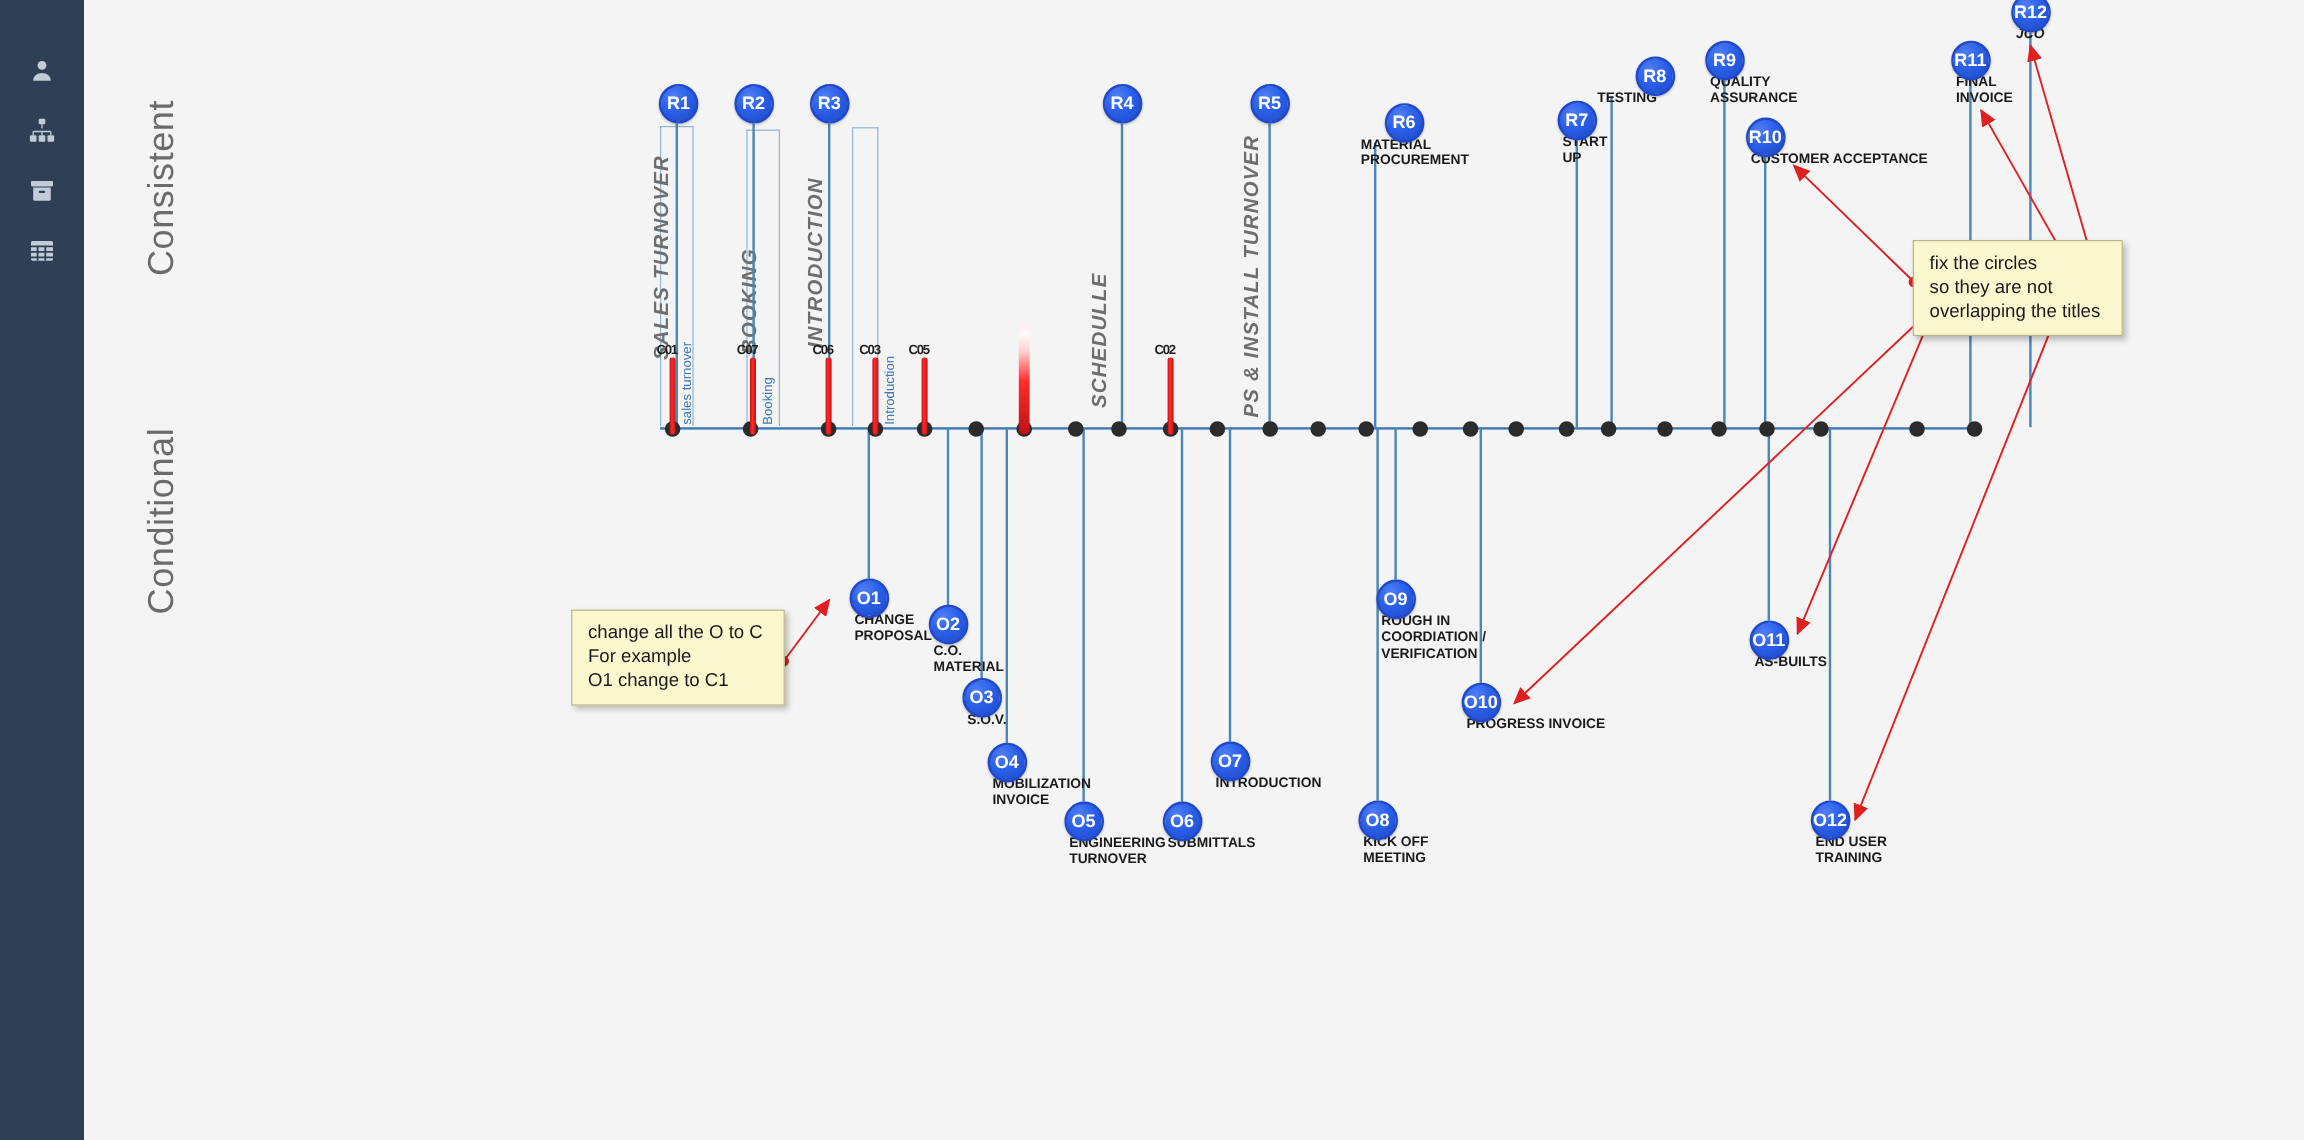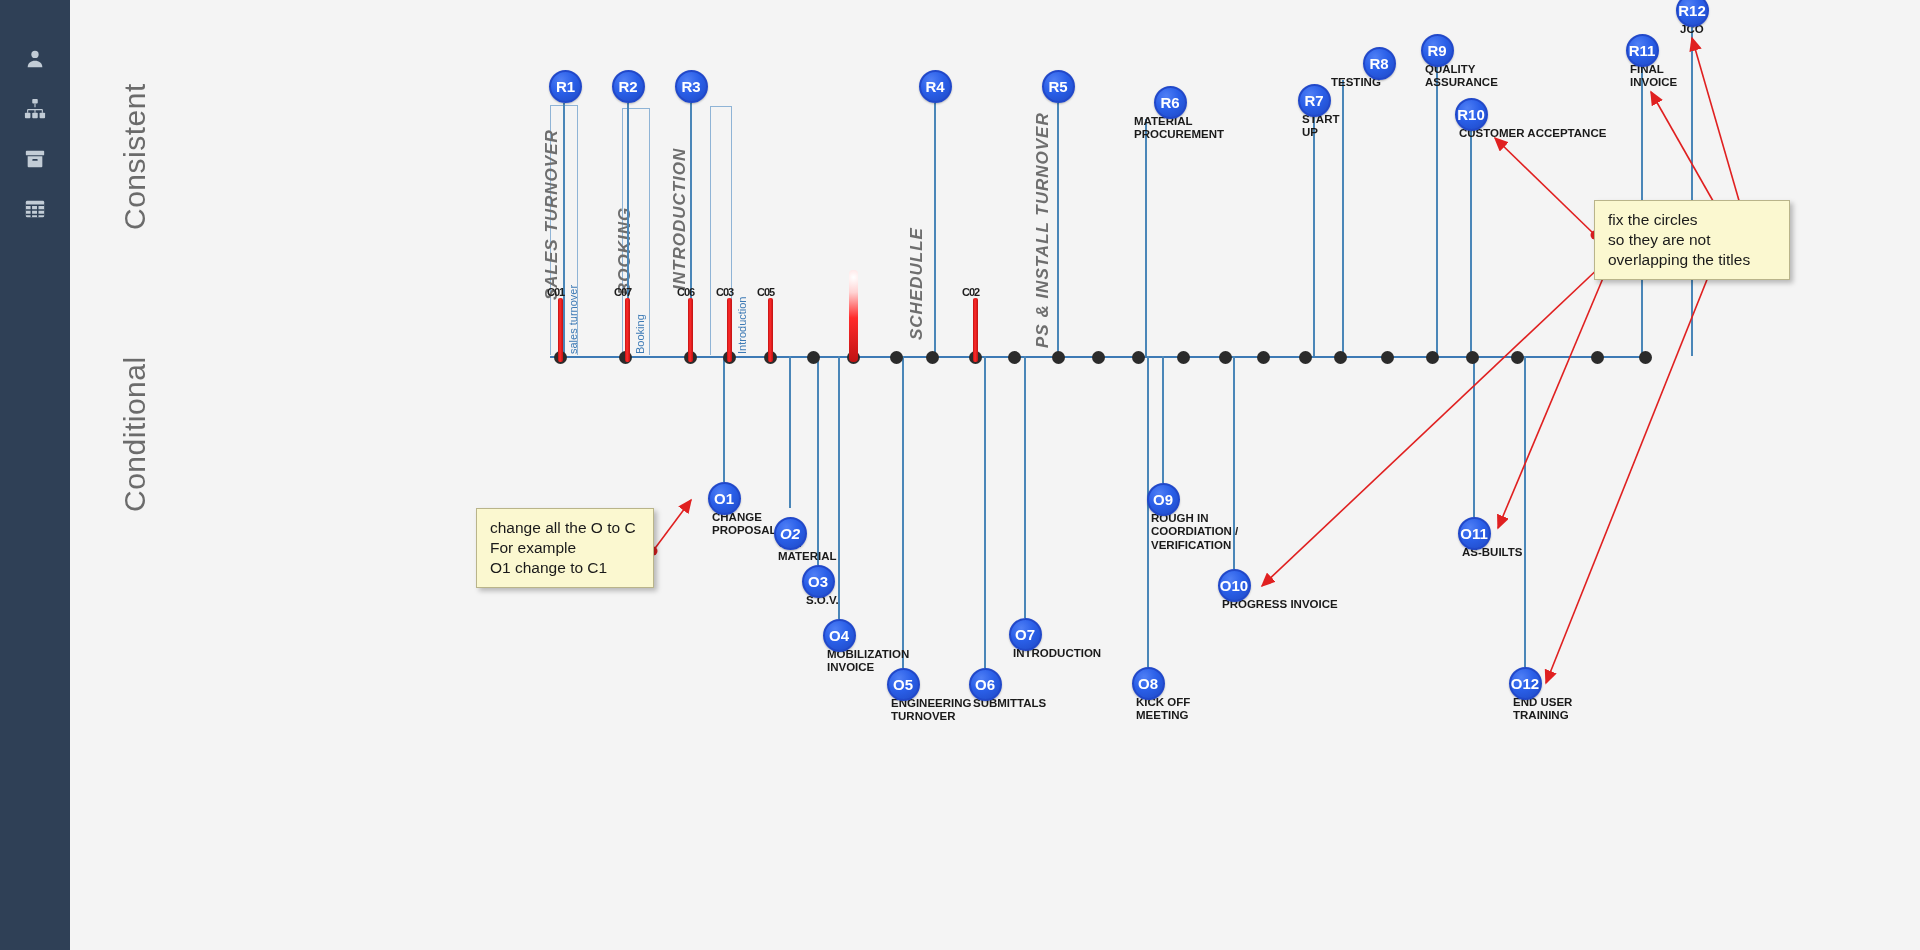--- a/index.html
+++ b/index.html
@@ -304,25 +304,25 @@
         <div class="node-caption" style="left: 1261px; top: 75.5px;">TESTING</div>
         <div class="node r" style="left: 1350.5px; top: 33.5px;">R9</div>
         <div class="node-caption" style="left: 1355px; top: 62.5px;">QUALITY
 ASSURANCE</div>
         <div class="node r" style="left: 1384.5px; top: 97.5px;">R10</div>
         <div class="node-caption" style="left: 1389px; top: 126.5px;">CUSTOMER ACCEPTANCE</div>
         <div class="node r" style="left: 1555.5px; top: 33.5px;">R11</div>
         <div class="node-caption" style="left: 1560px; top: 62.5px;">FINAL
 INVOICE</div>
         <div class="node r" style="left: 1605.5px; top: -6.5px;">R12</div>
-        <div class="node-caption" style="left: 1610px; top: 22.5px;">JCO</div>
+        <div class="node-caption" style="left: 1610px; top: 22.5px; font-style: italic;">JCO</div>
         <div class="node o" style="left: 637.5px; top: 481.5px;">O1</div>
         <div class="node-caption" style="left: 642px; top: 510.5px;">CHANGE
 PROPOSAL</div>
-        <div class="node o" style="left: 703.5px; top: 517px; font-style: italic;">O2</div>
+        <div class="node o" style="left: 703.5px; top: 504px;">O2</div>
         <div class="node-caption" style="left: 708px; top: 536.5px;">C.O.
 MATERIAL</div>
         <div class="node o" style="left: 731.5px; top: 564.5px;">O3</div>
         <div class="node-caption" style="left: 736px; top: 593.5px;">S.O.V.</div>
         <div class="node o" style="left: 752.5px; top: 618.5px;">O4</div>
         <div class="node-caption" style="left: 757px; top: 647.5px;">MOBILIZATION
 INVOICE</div>
         <div class="node o" style="left: 816.5px; top: 667.5px;">O5</div>
         <div class="node-caption" style="left: 821px; top: 696.5px;">ENGINEERING
 TURNOVER</div>
@@ -342,21 +342,21 @@
         <div class="node o" style="left: 1387.5px; top: 516.5px;">O11</div>
         <div class="node-caption" style="left: 1392px; top: 545.5px; text-align: center;">AS-BUILTS</div>
         <div class="node o" style="left: 1438.5px; top: 666.5px;">O12</div>
         <div class="node-caption" style="left: 1443px; top: 695.5px;">END USER
 TRAINING</div>
       </div>
     <div id="layer-notes">
         <div class="sticky" style="left: 406px; top: 508px; width: 178px; min-height: 80px;">change all the O to C
 For example
 O1 change to C1</div>
-        <div class="sticky" style="left: 1524px; top: 200px; width: 196px; min-height: 63px;">fix the circles
+        <div class="sticky" style="left: 1524px; top: 200px; width: 175px; min-height: 63px;">fix the circles
 so they are not
 overlapping the titles</div>
       </div>
 
     <svg id="annotations">
       <defs>
         <marker id="arrowhead" markerWidth="9" markerHeight="8" refX="8" refY="4" orient="auto">
           <polygon points="0 0, 9 4, 0 8" fill="#e02020"></polygon>
         </marker>
       </defs>

